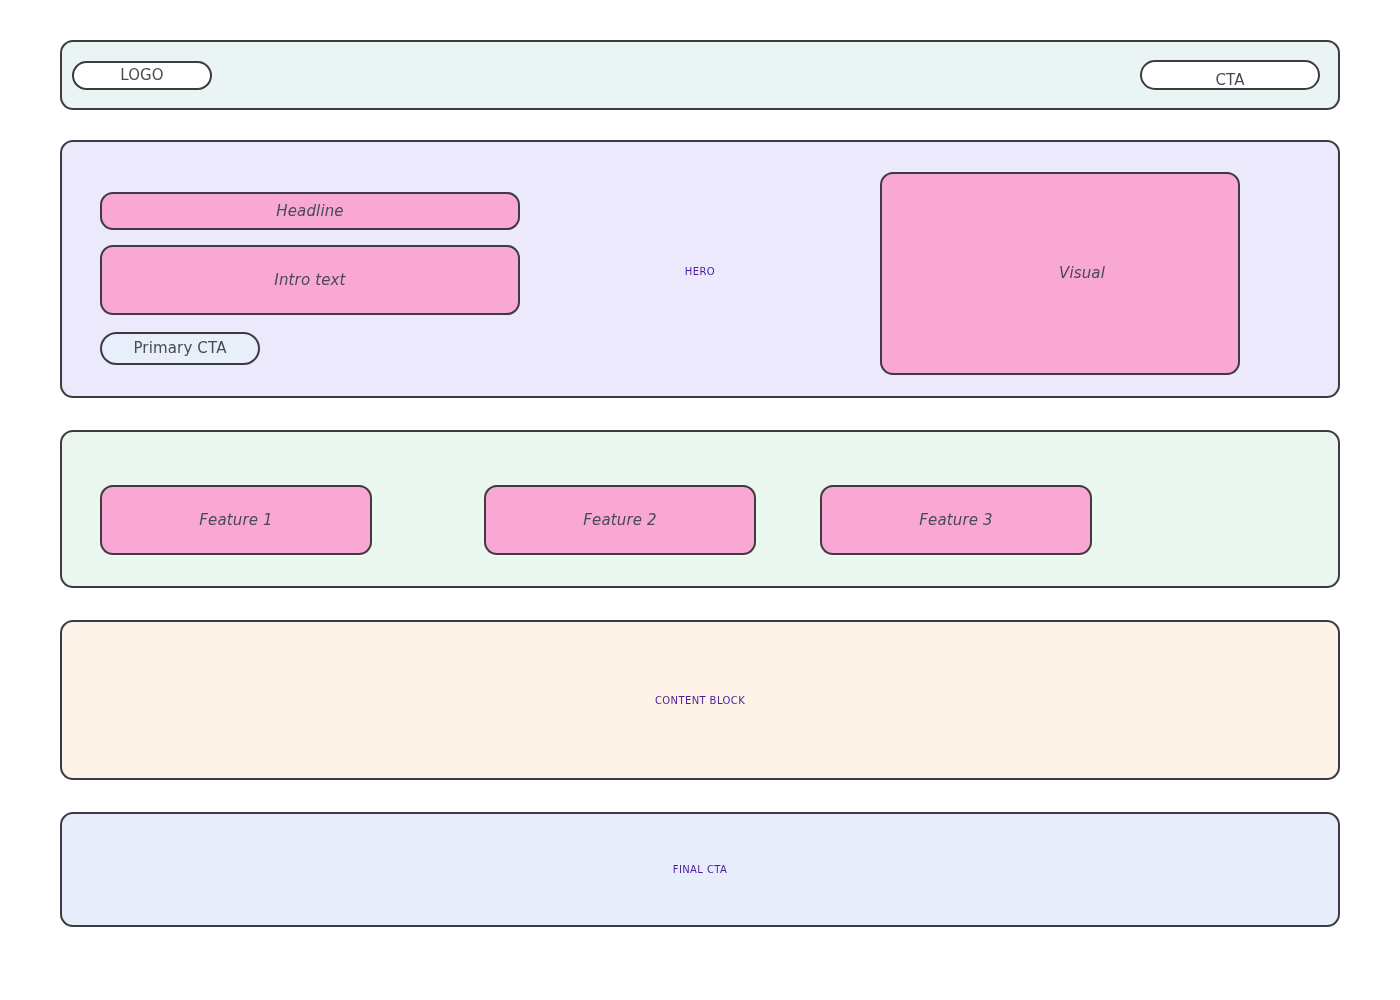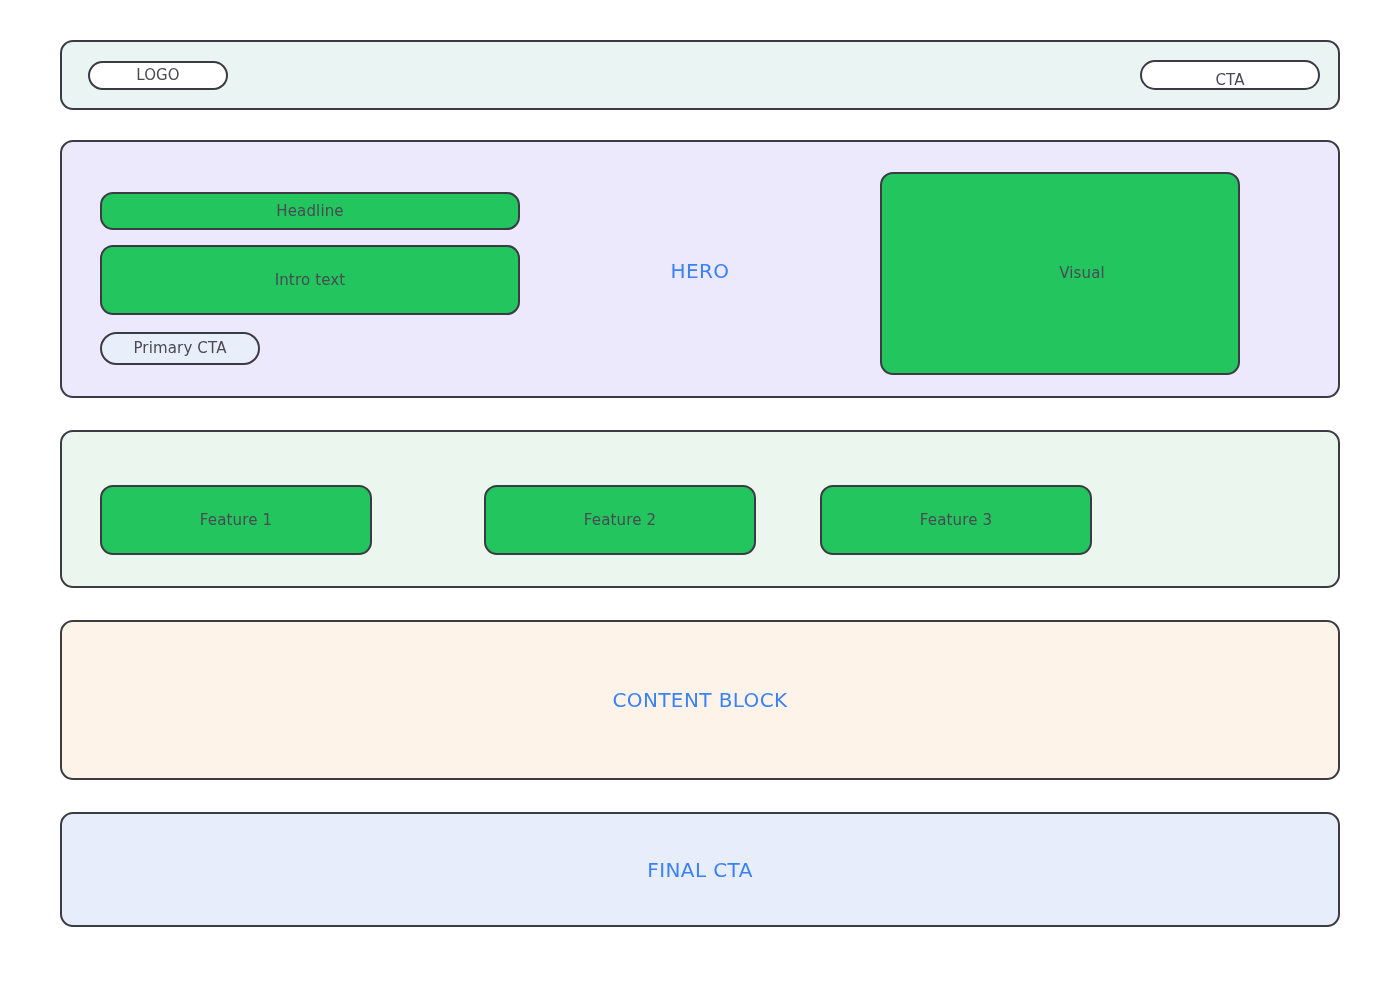--- a/index.html
+++ b/index.html
@@ -28,24 +28,25 @@
     position: absolute;
     box-sizing: border-box;
     border: 2.4px solid #3b3b43;
     border-radius: 13px;
   }
   .box {
     position: absolute;
     box-sizing: border-box;
     border: 2.4px solid #3b3b43;
     border-radius: 13px;
-    background: #22c55e;
+    background: #f9a8d4;
     display: flex;
     align-items: center;
     justify-content: center;
+    font-style: italic;
   }
   .pill {
     position: absolute;
     box-sizing: border-box;
     border: 2.4px solid #3b3b43;
     border-radius: 999px;
     background: #ffffff;
     display: flex;
     align-items: center;
     justify-content: center;
@@ -56,35 +57,35 @@
     line-height: 1;
     letter-spacing: 0.15px;
     white-space: nowrap;
     user-select: none;
   }
   .section-label {
     position: absolute;
     display: flex;
     align-items: center;
     justify-content: center;
-    color: #3b82f6;
-    font-size: 20px;
+    color: #4c1d95;
+    font-size: 10px;
     letter-spacing: 0.4px;
     white-space: nowrap;
     user-select: none;
   }
 
   
   #header-section {
     left: 60px; top: 40px;
     width: 1280px; height: 70px;
     background: #eaf4f2;
   }
   #logo-pill {
-    left: 88px; top: 61px;
+    left: 72px; top: 61px;
     width: 140px; height: 29px;
   }
   #header-cta-pill {
     left: 1140px; top: 60px;
     width: 180px; height: 30px; align-items: flex-end;
   }
 
   
   #hero-section {
     left: 60px; top: 140px;

